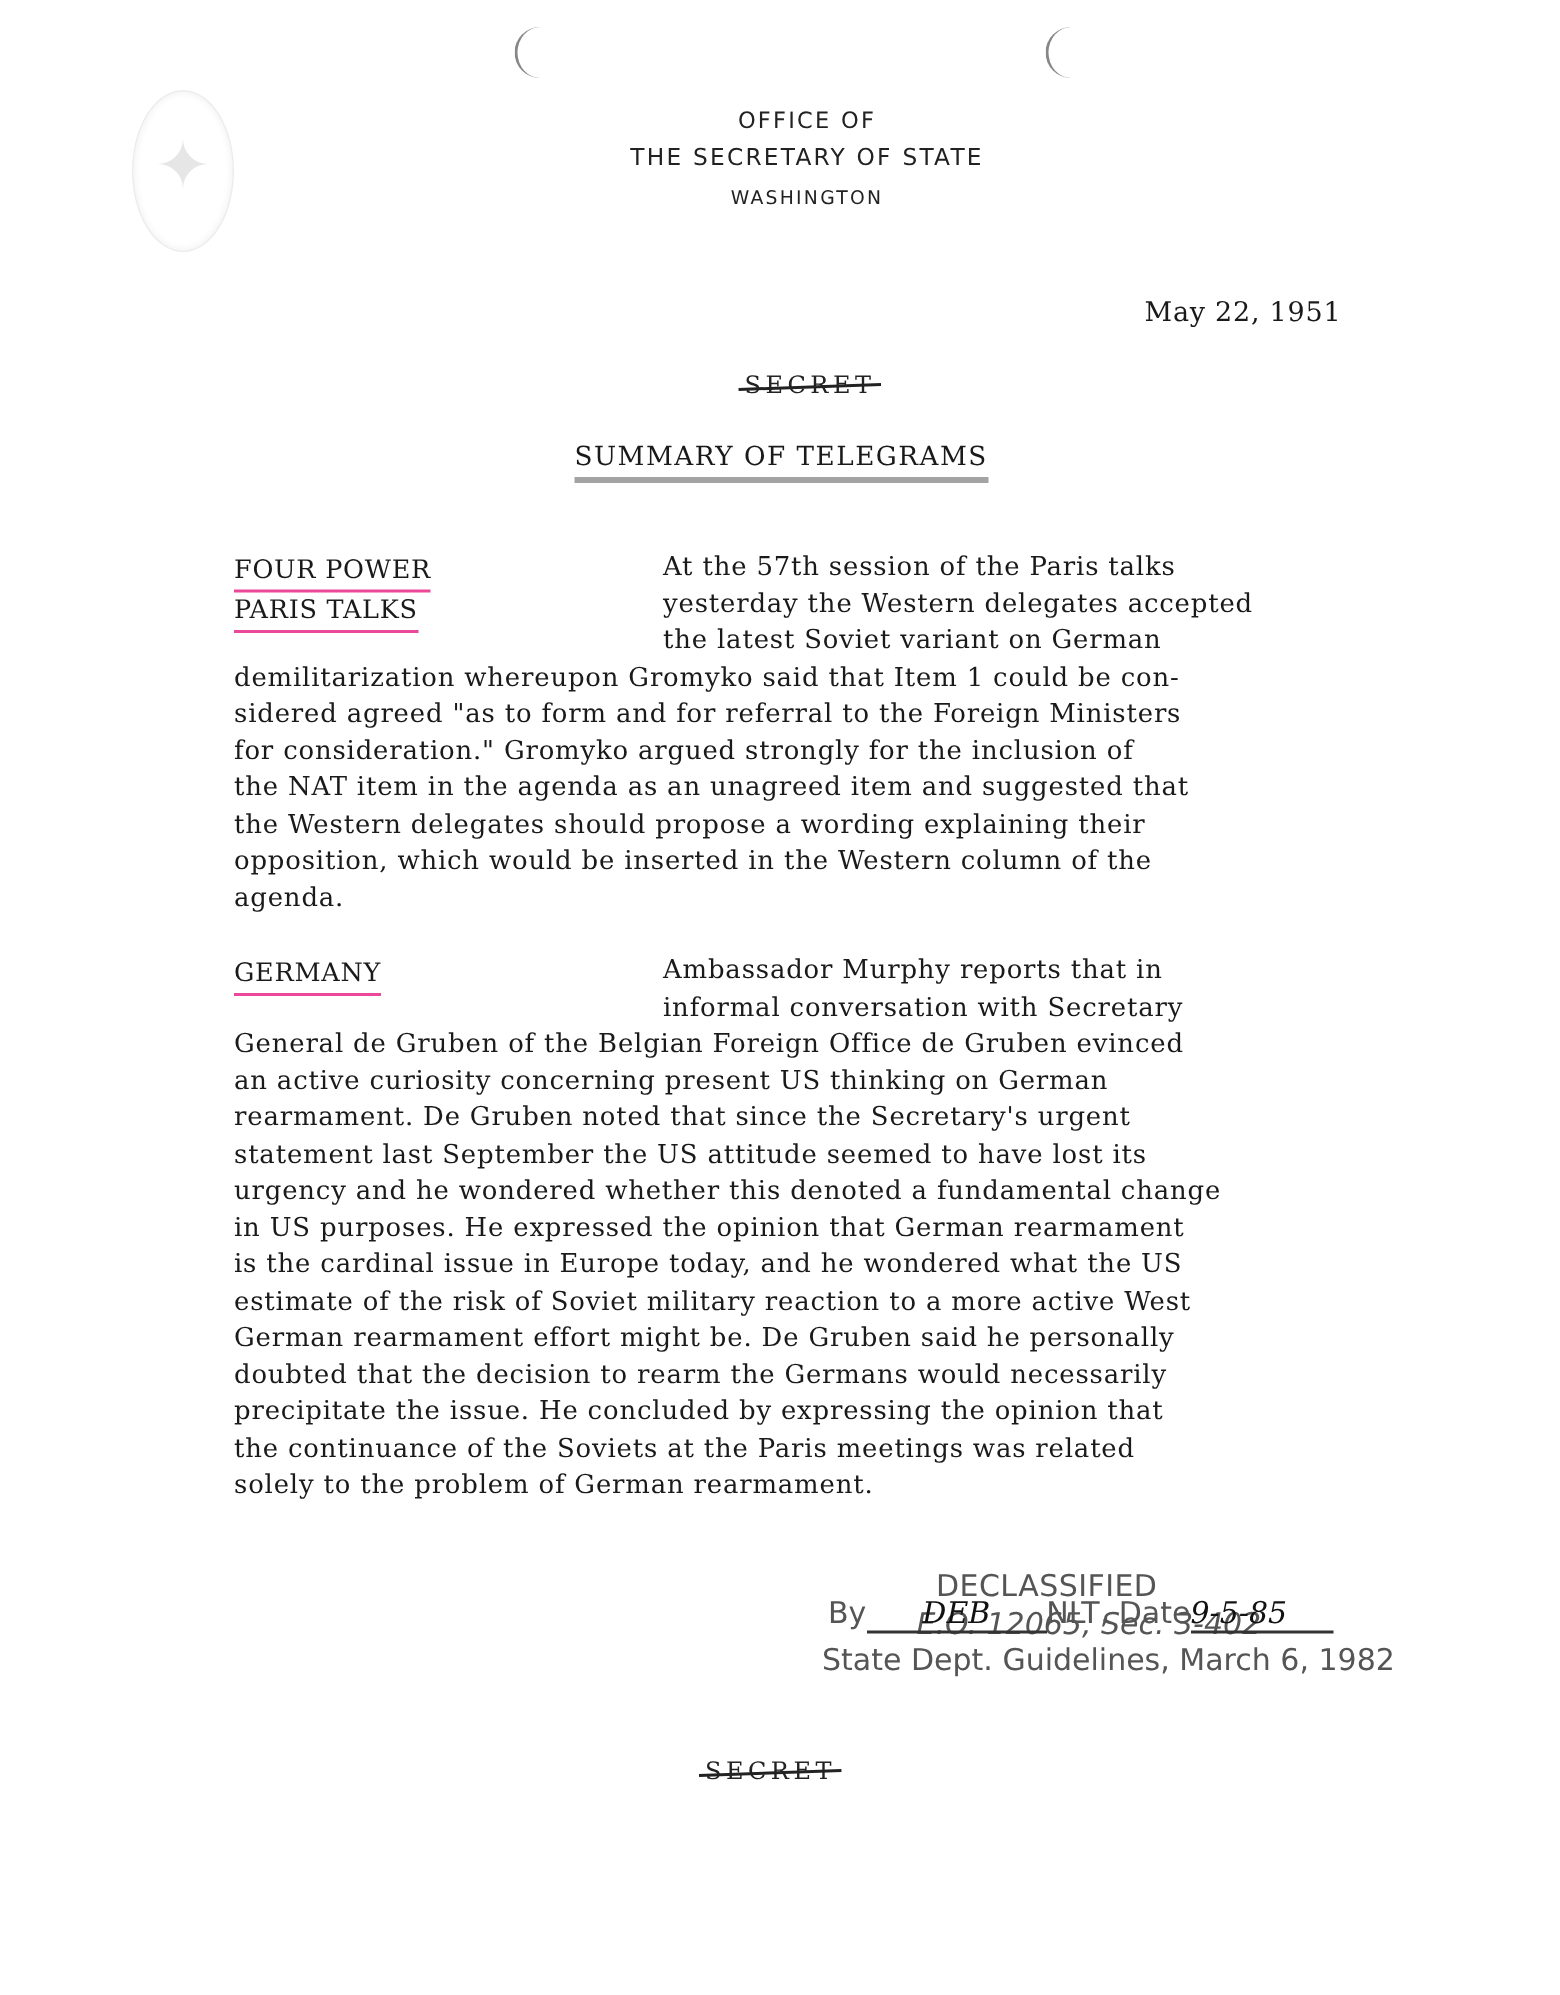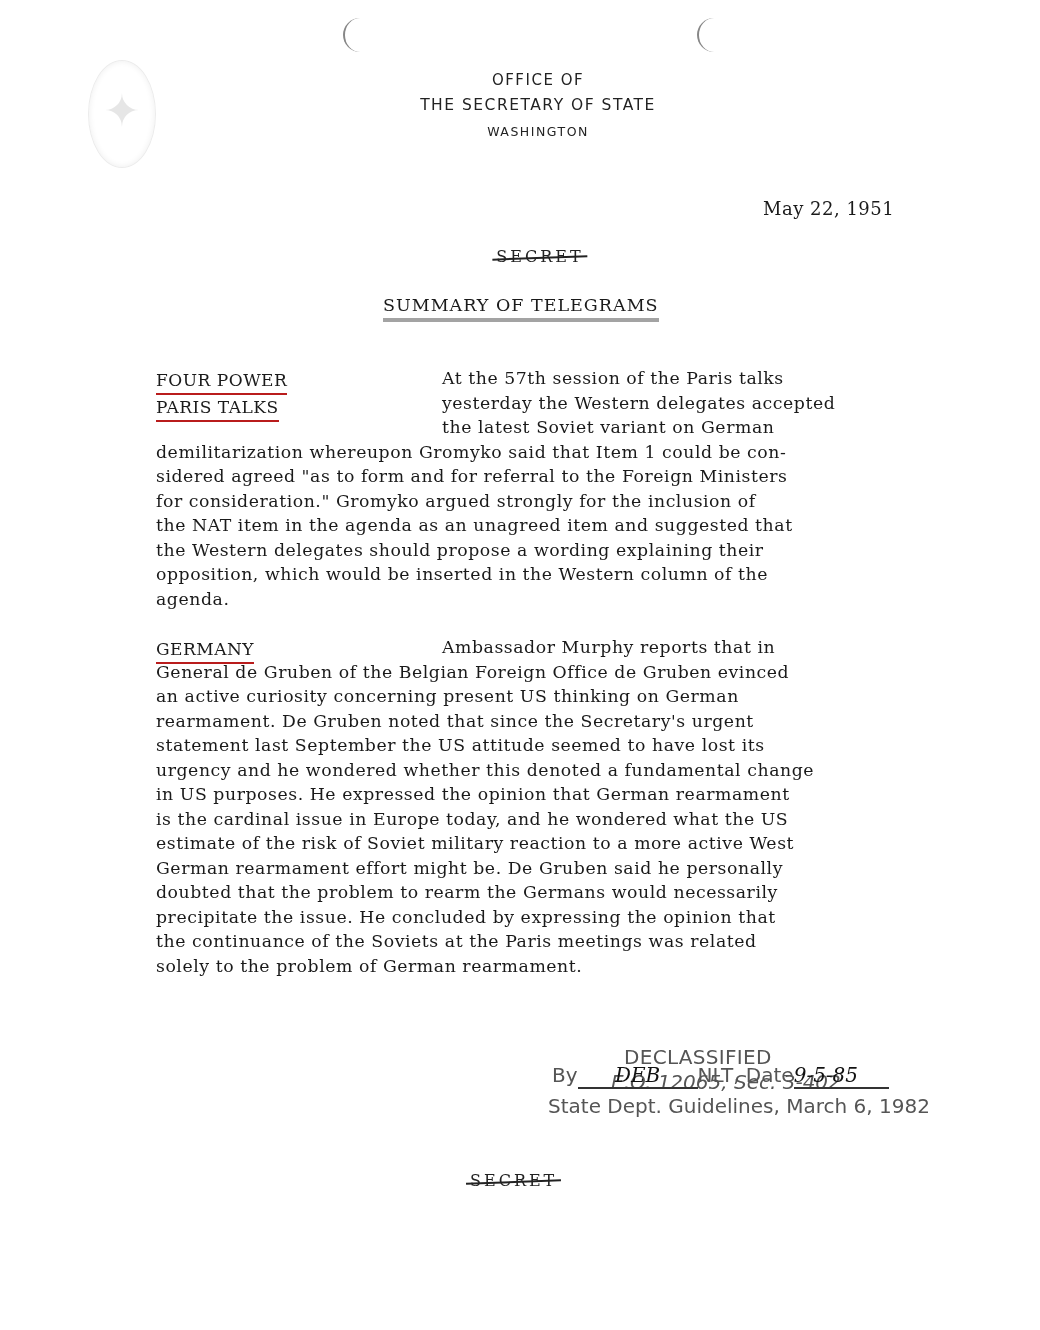--- a/index.html
+++ b/index.html
@@ -14,21 +14,21 @@
   .lh1 { top: 71px; font-size: 15px; left: 18px; }
   .lh2 { top: 96px; font-size: 15.5px; left: 18px; }
   .lh3 { top: 124px; font-size: 12.5px; left: 18px; }
   .date { position: absolute; left: 763px; top: 198px; font-size: 18px; letter-spacing: .5px; }
   .secret { position: absolute; font-size: 16px; letter-spacing: 3px; color: #222; text-align: center; }
   .secret .strike { position: absolute; left: -4px; right: -4px; top: 50%; border-top: 2px solid #222; transform: rotate(-2deg); }
   .secret-top { left: 540px; top: 247px; transform: translateX(-50%); }
   .secret-bottom { left: 470px; top: 1171px; }
   .title { position: absolute; left: 383px; top: 295px; font-size: 17.5px; letter-spacing: 1px; border-bottom: 4px solid #a3a3a3; padding-bottom: 3px; }
   .sidehead { position: absolute; left: 156px; font-size: 17px; line-height: 24px; letter-spacing: .5px; }
-  .sidehead span { display: inline-block; border-bottom: 2px solid #b91c1c; padding-bottom: 1px; }
+  .sidehead span { display: inline-block; border-bottom: 2px solid #ec4899; padding-bottom: 1px; }
   .sidehead-1 { top: 368px; }
   .sidehead-2 { top: 637px; }
   .para { position: absolute; left: 156px; width: 760px; font-size: 17.3px; line-height: 24.5px; letter-spacing: .55px; }
   .para .line { display: block; white-space: nowrap; }
   .para .indent { padding-left: 286px; }
   .para-1 { top: 366px; }
   .para-2 { top: 635px; }
   .stamp { position: absolute; font-family: "DejaVu Sans", "Liberation Sans", sans-serif; color: #555; font-size: 20px; white-space: nowrap; }
   .st1 { left: 624px; top: 1045px; letter-spacing: .3px; }
   .st2 { left: 611px; top: 1070px; font-style: italic; }
@@ -76,30 +76,31 @@
   <span class="line">the Western delegates should propose a wording explaining their</span>
   <span class="line">opposition, which would be inserted in the Western column of the</span>
   <span class="line">agenda.</span>
 </div>
 
 <div class="sidehead sidehead-2">
   <span>GERMANY</span>
 </div>
 <div class="para para-2">
   <span class="line indent">Ambassador Murphy reports that in</span>
+  <span class="line indent">informal conversation with Secretary</span>
   <span class="line">General de Gruben of the Belgian Foreign Office de Gruben evinced</span>
   <span class="line">an active curiosity concerning present US thinking on German</span>
   <span class="line">rearmament.  De Gruben noted that since the Secretary's urgent</span>
   <span class="line">statement last September the US attitude seemed to have lost its</span>
   <span class="line">urgency and he wondered whether this denoted a fundamental change</span>
   <span class="line">in US purposes.  He expressed the opinion that German rearmament</span>
   <span class="line">is the cardinal issue in Europe today, and he wondered what the US</span>
   <span class="line">estimate of the risk of Soviet military reaction to a more active West</span>
   <span class="line">German rearmament effort might be.  De Gruben said he personally</span>
-  <span class="line">doubted that the problem to rearm the Germans would necessarily</span>
+  <span class="line">doubted that the decision to rearm the Germans would necessarily</span>
   <span class="line">precipitate the issue.  He concluded by expressing the opinion that</span>
   <span class="line">the continuance of the Soviets at the Paris meetings was related</span>
   <span class="line">solely to the problem of German rearmament.</span>
 </div>
 
 <div class="stamp st1">DECLASSIFIED</div>
 <div class="stamp st2">E.O. 12065, Sec. 3-402</div>
 <div class="stamp st3">State Dept. Guidelines, March 6, 1982</div>
 <div class="stamp st4">
   <span>By</span><span class="hand hand-by">DEB</span><span>NLT, Date</span><span class="hand hand-date">9-5-85</span>

